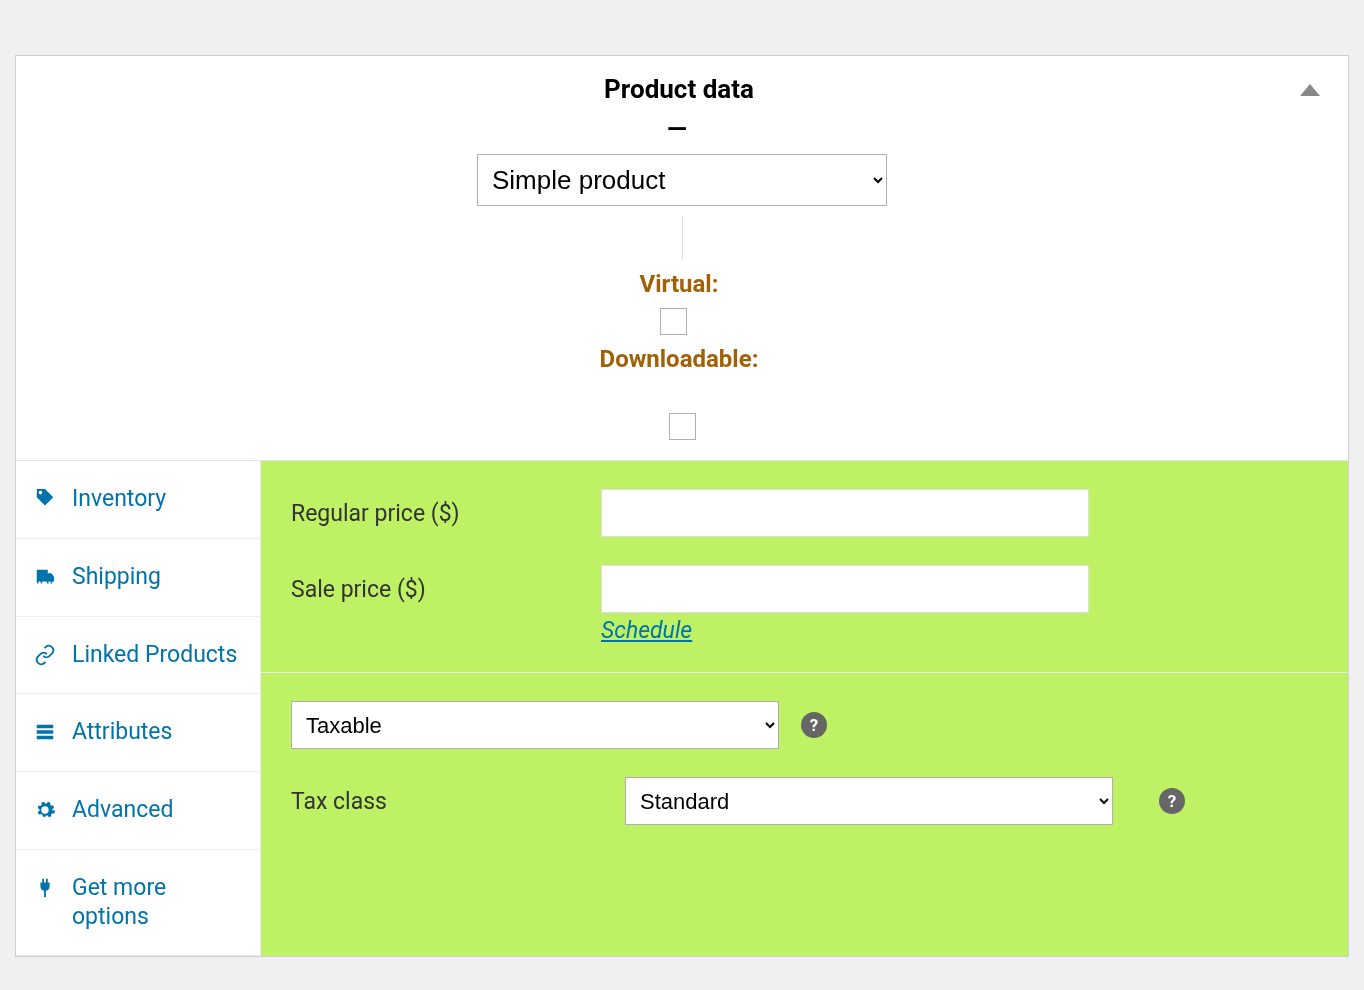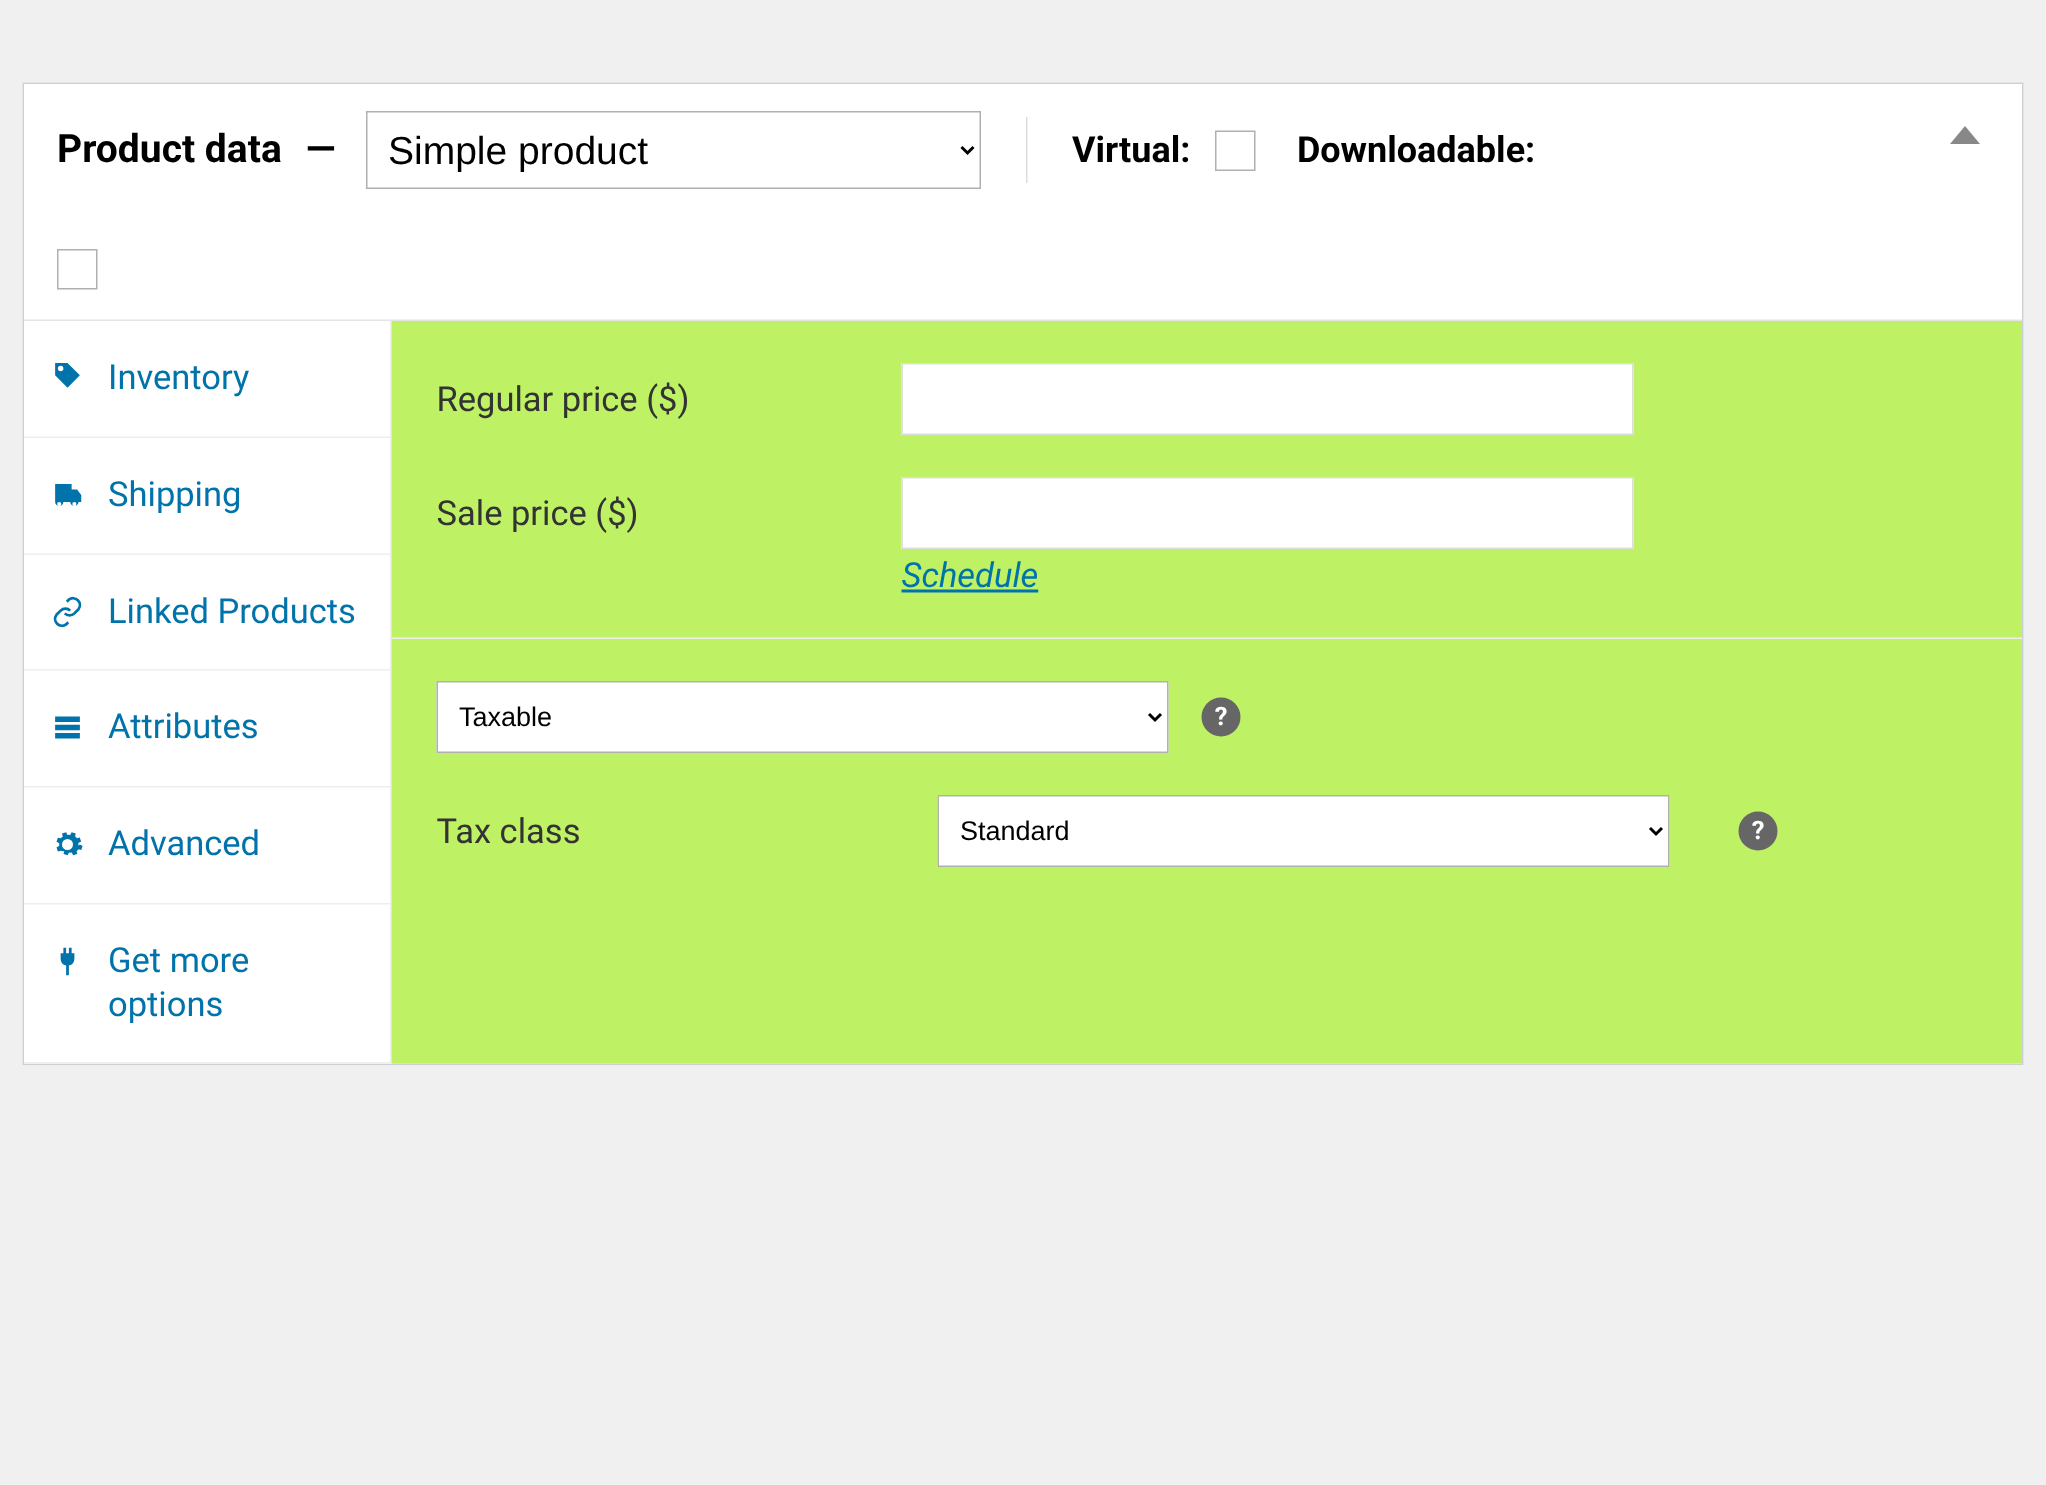--- a/index.html
+++ b/index.html
@@ -20,20 +20,21 @@
     position: relative;
   }
   .panel-header {
     padding: 18px 22px 10px 22px;
     display: flex;
     align-items: center;
     flex-wrap: wrap;
     gap: 10px;
     border-bottom: 1px solid #e5e5e5;
     position: relative;
+    flex-direction: column;
   }
   .panel-title {
     font-weight: 700;
     font-size: 26px;
     color: #000;
     margin-right: 6px;
   }
   .panel-title-dash {
     font-weight: 700;
     font-size: 26px;
@@ -50,21 +51,21 @@
   }
   .vsep {
     width: 1px;
     height: 44px;
     background: #ddd;
     margin: 0 20px;
   }
   .chk-label {
     font-weight: 700;
     font-size: 24px;
-    color: #000000;
+    color: #a16207;
     margin-right: 6px;
   }
   .chk {
     width: 27px;
     height: 27px;
     border: 1px solid #b0b0b0;
     background: #fff;
     margin-right: 18px;
     vertical-align: middle;
   }
@@ -148,21 +149,21 @@
     width: 488px;
     height: 48px;
     border: 1px solid #ddd;
     background: #fff;
     font-size: 22px;
     padding: 0 10px;
   }
   .sel {
     width: 488px;
     height: 48px;
-    font-size: 18px;
+    font-size: 22px;
     padding: 0 10px;
     border: 1px solid #b0b0b0;
     background: #fff;
   }
   .help {
     width: 26px;
     height: 26px;
     border-radius: 50%;
     background: #666;
     color: #fff;

